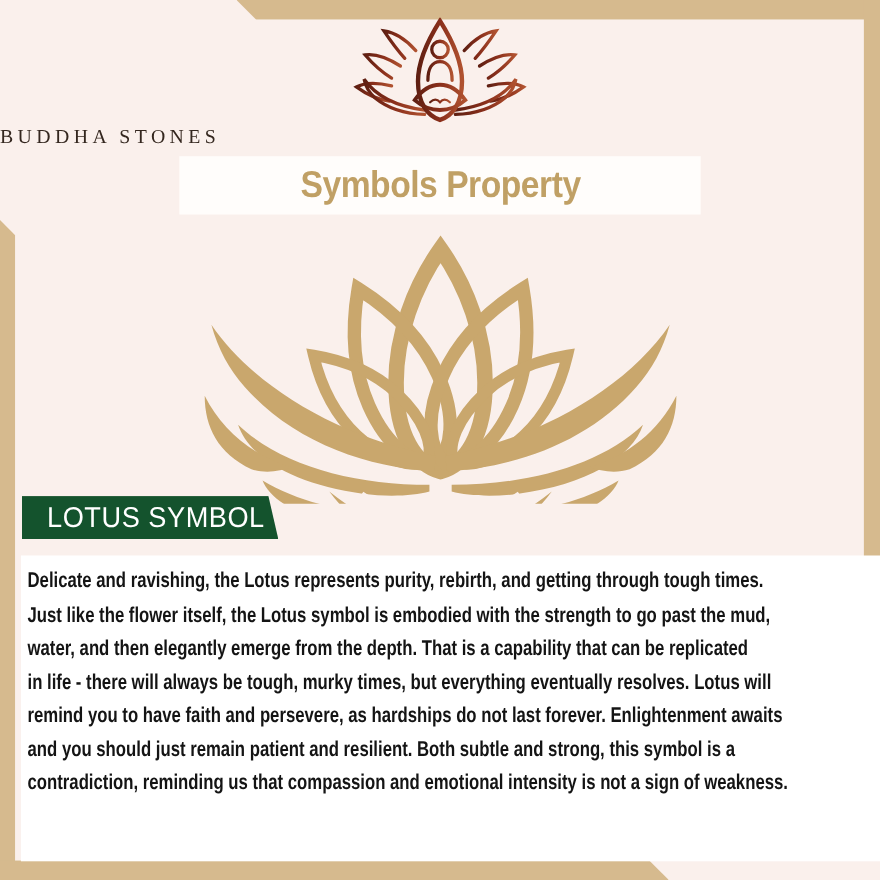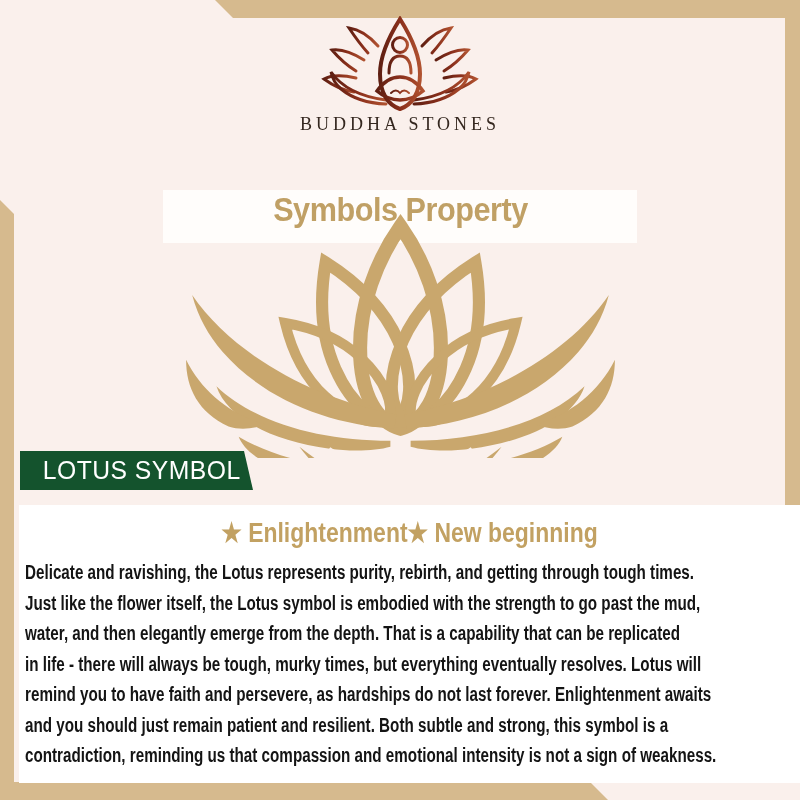--- a/index.html
+++ b/index.html
@@ -15,28 +15,28 @@
   .f-right{left:785px;top:0;width:15px;height:591px;
     clip-path:polygon(0 0,100% 0,100% 100%,0 calc(100% - 16px));}
   .f-left{left:0;top:200px;width:14px;height:600px;
     clip-path:polygon(0 0,100% 14px,100% 100%,0 100%);}
   .f-bottom{left:0;top:782px;width:608px;height:18px;
     clip-path:polygon(0 0,calc(100% - 18px) 0,100% 100%,0 100%);}
   
   .logo-wrap{position:absolute;left:0;top:16px;width:800px;text-align:center;}
   .logo-svg{display:inline-block;}
   .brand-name{
-    position:absolute;left:0;top:114px;width:800px;text-align:center;
+    position:absolute;left:0;top:114px;width:800px;
     font-family:"Liberation Serif", serif;font-size:18px;letter-spacing:4px;
     color:#34271f;font-weight:400;
   }
   
   .title-bar{
     position:absolute;left:163px;top:142px;width:474px;height:53px;
-    background:#fffdfb;display:flex;justify-content:center;margin-top:48px;
+    background:#fffdfb;display:flex;align-items:center;justify-content:center;
   }
   .title-text{
     font-size:34px;font-weight:700;color:#c0a065;white-space:nowrap;
     transform:scaleX(.9);letter-spacing:-.5px;
   }
   
   .lotus-wrap{position:absolute;left:178px;top:200px;}
   
   .section-banner{
     position:absolute;left:20px;top:451px;width:233px;height:39px;
@@ -147,23 +147,20 @@
     <path d="M148,248 Q220,298 292,248" fill="none" stroke="#faf0ec" stroke-width="9"></path>
     <path d="M182,252 Q220,280 258,252" fill="none" stroke="#faf0ec" stroke-width="6"></path>
   </svg>
 </div>
 
 <div class="section-banner">
   <div class="section-banner-text">LOTUS SYMBOL</div>
 </div>
 
 <div class="content-panel">
-  <div class="content-heading">
-    <span>★ Enlightenment★ New beginning</span>
-  </div>
   <div class="paragraph">
     <div class="para-line">Delicate and ravishing, the Lotus represents purity, rebirth, and getting through tough times.</div>
     <div class="para-line">Just like the flower itself, the Lotus symbol is embodied with the strength to go past the mud,</div>
     <div class="para-line">water, and then elegantly emerge from the depth. That is a capability that can be replicated</div>
     <div class="para-line">in life - there will always be tough, murky times, but everything eventually resolves. Lotus will</div>
     <div class="para-line">remind you to have faith and persevere, as hardships do not last forever. Enlightenment awaits</div>
     <div class="para-line">and you should just remain patient and resilient. Both subtle and strong, this symbol is a</div>
     <div class="para-line">contradiction, reminding us that compassion and emotional intensity is not a sign of weakness.</div>
   </div>
 </div>

